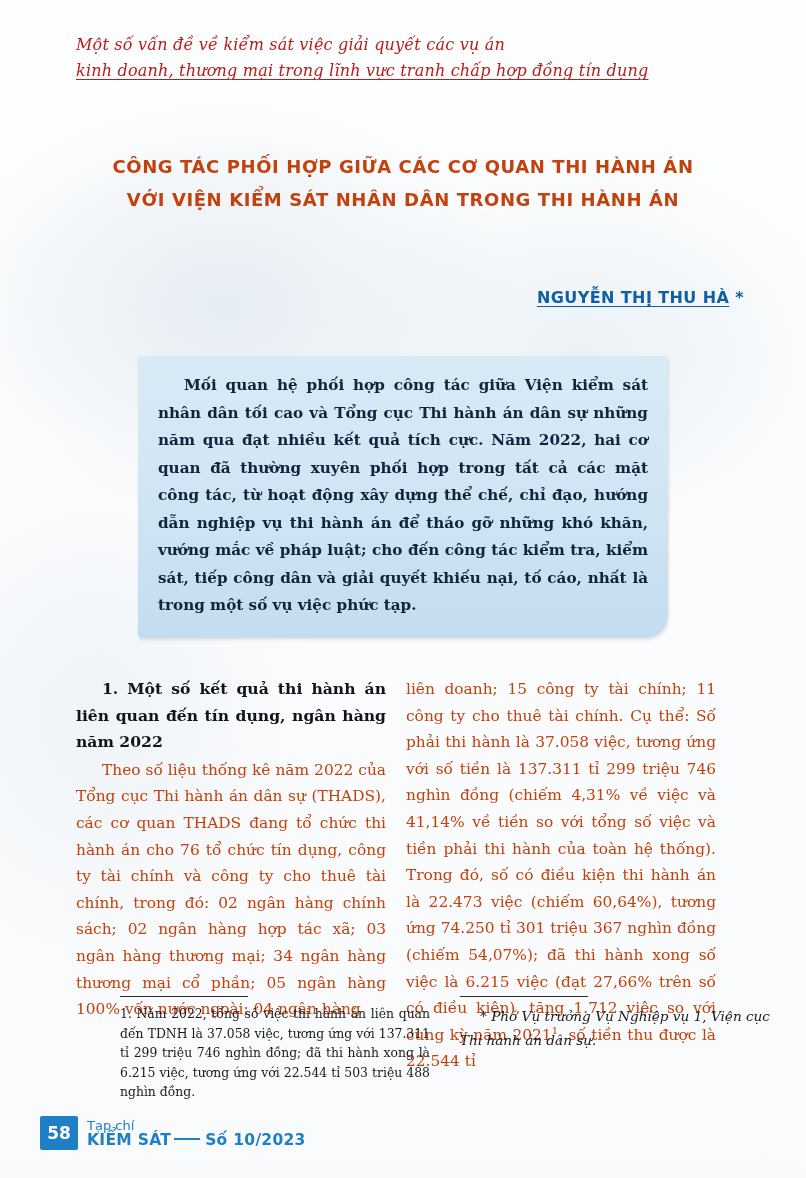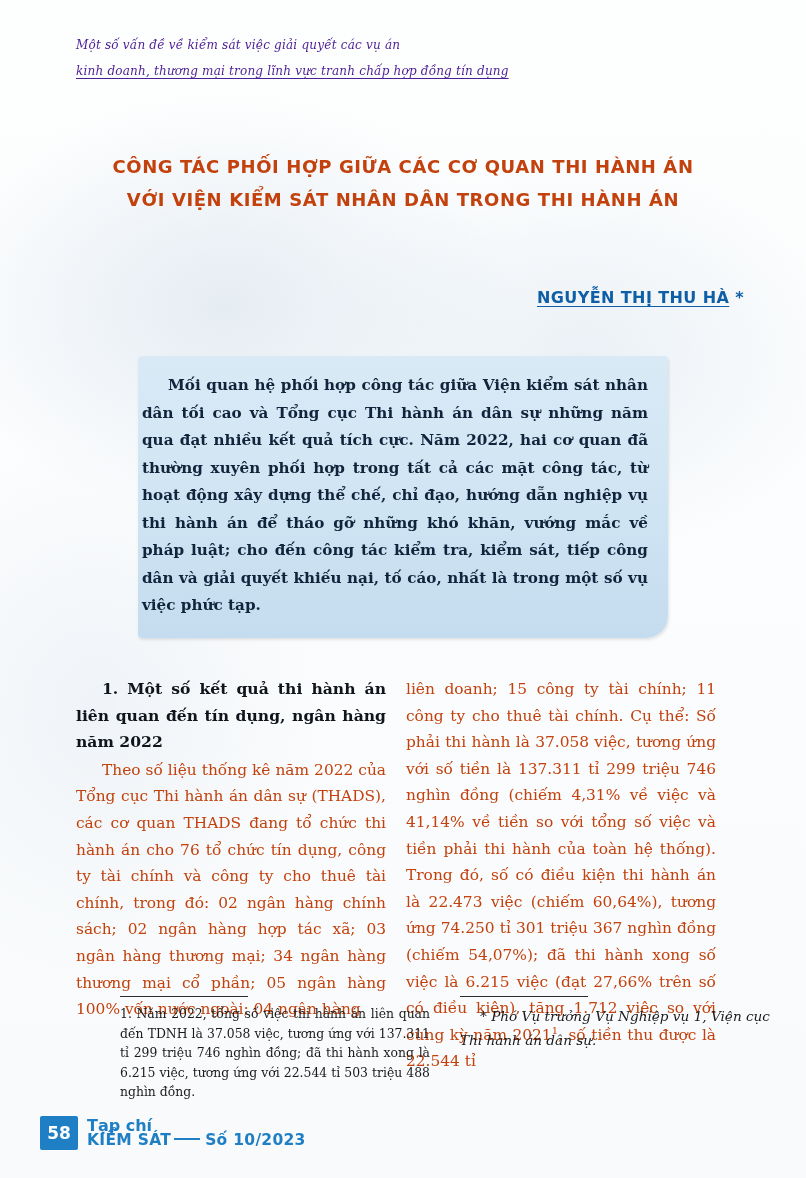--- a/index.html
+++ b/index.html
@@ -34,23 +34,23 @@
   }
 
   
   .running-head {
     position: absolute;
     left: 76px;
     top: 32px;
     width: 640px;
     font-family: "DejaVu Serif", serif;
     font-style: italic;
-    font-size: 12px;
+    font-size: 16px;
     line-height: 26px;
-    color: #4c1d95;
+    color: #b91c1c;
     letter-spacing: 0.2px;
   }
   .running-head .rh-line {
     display: block;
     white-space: nowrap;
   }
   .running-head .rh-line.underlined {
     text-decoration: underline;
     text-underline-offset: 3px;
     text-decoration-thickness: 1px;
@@ -95,21 +95,21 @@
     text-decoration: none;
   }
 
   
   .abstract {
     position: absolute;
     left: 138px;
     top: 356px;
     width: 530px;
     box-sizing: border-box;
-    padding: 16px 20px 18px 4px;
+    padding: 16px 20px 18px 20px;
     background: linear-gradient(180deg, #d9eaf6 0%, #cfe4f3 55%, #c4dcef 100%);
     border-radius: 4px 4px 22px 4px;
     box-shadow: 1px 2px 3px rgba(0,0,0,0.10);
   }
   .abstract p {
     margin: 0;
     font-family: "DejaVu Serif", serif;
     font-weight: bold;
     font-size: 15.2px;
     line-height: 27.5px;
@@ -220,23 +220,23 @@
     justify-content: center;
     border-radius: 2px;
   }
   .footer-text {
     margin-left: 9px;
     line-height: 15px;
   }
   .footer-text .ft-top {
     display: block;
     font-family: "DejaVu Sans", sans-serif;
-    font-size: 16px;
+    font-size: 13px;
     color: #1f7fc4;
-    font-weight: bold;
+    font-weight: normal;
   }
   .footer-text .ft-bottom {
     display: block;
     font-family: "DejaVu Sans", sans-serif;
     font-size: 15.5px;
     font-weight: bold;
     color: #1f7fc4;
     letter-spacing: 0.3px;
   }
   .footer-text .ft-bottom .sep {

